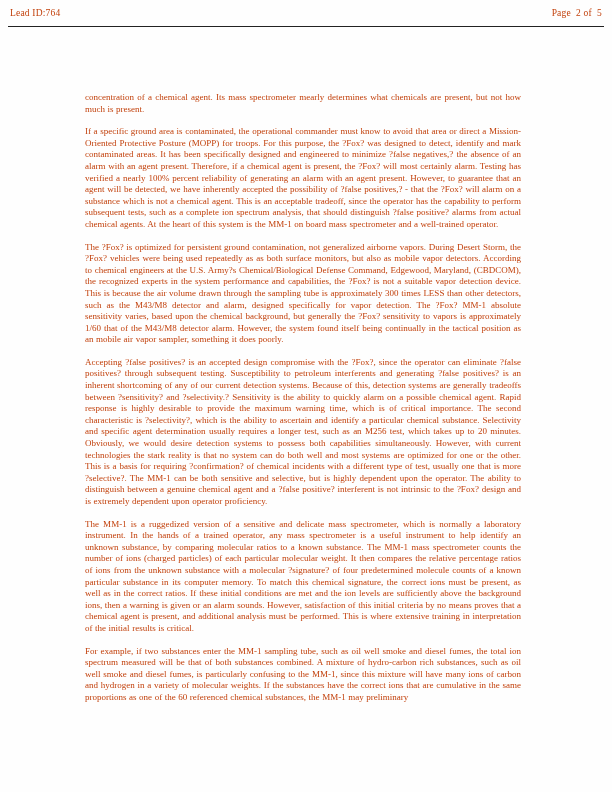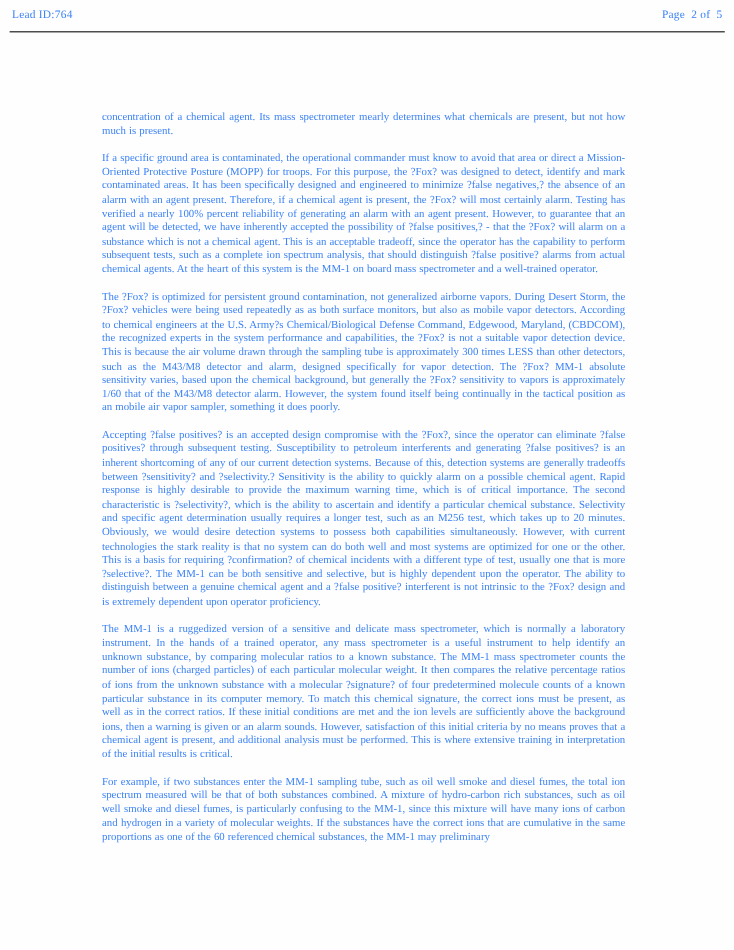--- a/index.html
+++ b/index.html
@@ -7,21 +7,21 @@
     padding: 0;
     background: #e8e8e8;
   }
   .page {
     position: relative;
     width: 612px;
     height: 792px;
     margin: 0 auto;
     background: #fefefe;
     font-family: "Liberation Serif", "DejaVu Serif", serif;
-    color: #3b82f6;
+    color: #c2410c;
     box-sizing: border-box;
     overflow: hidden;
   }
   .page-header {
     position: absolute;
     top: 8px;
     left: 10px;
     right: 10px;
     display: flex;
     justify-content: space-between;

